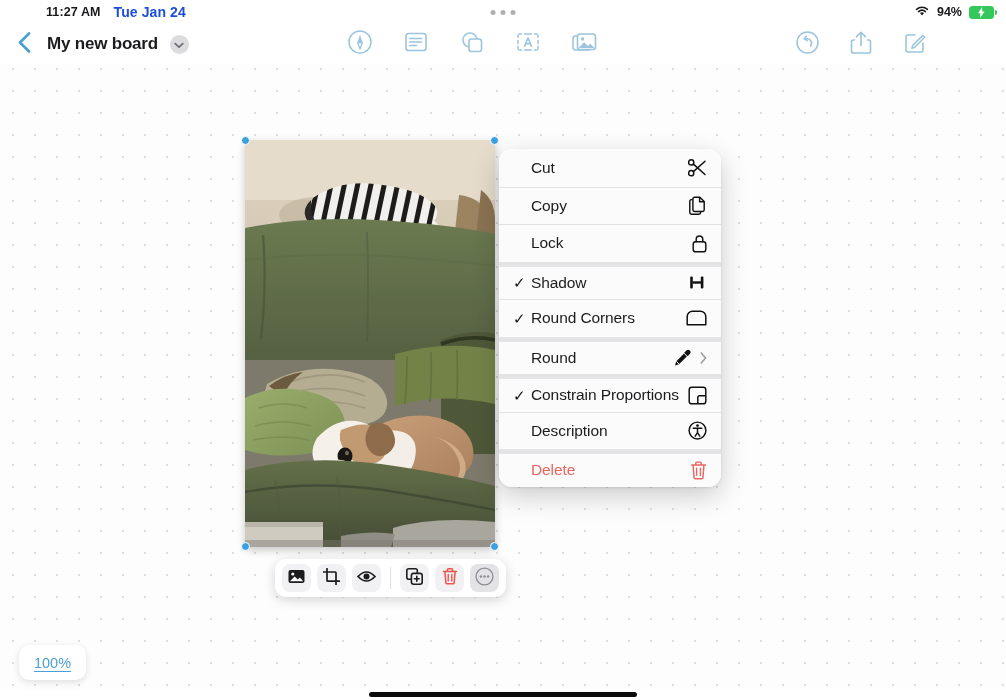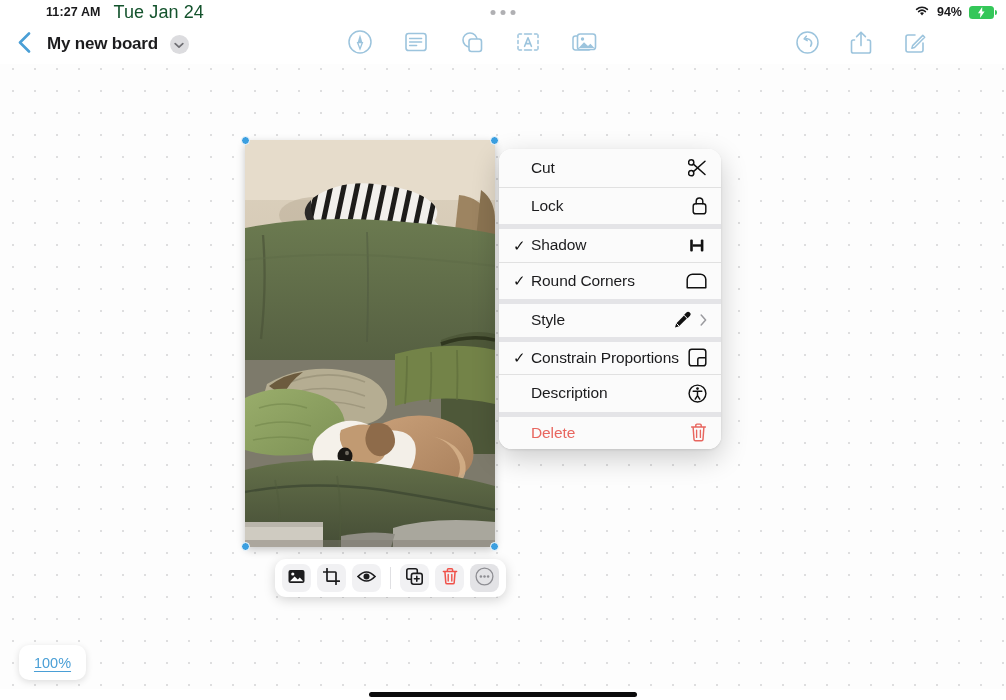--- a/index.html
+++ b/index.html
@@ -11,21 +11,21 @@
   }
 
   
   .statusbar{
     position:absolute; top:0; left:0; width:1006px; height:24px;
     display:flex; align-items:center; z-index:60;
     background:#ffffff;
   }
   .sb-left{ position:absolute; left:18px; display:flex; align-items:center; gap:13px;margin-left:28px; }
   .sb-time{ font-size:12.5px; font-weight:700; color:#19191b; letter-spacing:.1px;}
-  .sb-date{ font-size:18px; font-weight:400; color:#14532d; letter-spacing:.1px;}
+  .sb-date{ font-size:14px; font-weight:700; color:#1d4ed8; letter-spacing:.1px;}
   .sb-dots{ position:absolute; left:50%; transform:translateX(-50%); display:flex; gap:5px; }
   .sb-dots i{ width:5px;height:5px;border-radius:50%;background:#b0b0b3; display:block;}
   .sb-right{ position:absolute; right:12px; display:flex; align-items:center; gap:7px;}
   .sb-pct{ font-size:12.5px;font-weight:700;color:#19191b;}
   .batt{ position:relative; width:25px;height:13px;border-radius:3.5px;background:#34c759;
          display:flex;align-items:center;justify-content:center;}
   .batt:after{ content:""; position:absolute; right:-3px; top:4px; width:2px;height:5px;
                border-radius:0 2px 2px 0; background:#34c759;}
 
   
@@ -371,20 +371,31 @@
         <span class="ctx-icon">
           <svg width="19" height="18" viewBox="0 0 19 18">
             <circle cx="3.2" cy="14.2" r="2.6" stroke="#111" stroke-width="1.5" fill="none"></circle>
             <circle cx="3.2" cy="3.4" r="2.6" stroke="#111" stroke-width="1.5" fill="none"></circle>
             <path d="M5.4 12.6 L17 2.2 M5.4 5.1 L17 15.5" stroke="#111" stroke-width="1.5" stroke-linecap="round"></path>
           </svg>
         </span>
       </div>
       <div class="ctx-item">
         <span class="ctx-check"></span>
+        <span class="ctx-label">Copy</span>
+        <span class="ctx-icon">
+          <svg width="19" height="19" viewBox="0 0 19 19">
+            <path d="M6.6 1.2 h5.2 l4.4 4.4 v8.2 a1.7 1.7 0 0 1-1.7 1.7 H6.6 a1.7 1.7 0 0 1-1.7-1.7 V2.9 A1.7 1.7 0 0 1 6.6 1.2 Z" stroke="#111" stroke-width="1.45" fill="none" stroke-linejoin="round"></path>
+            <path d="M11.6 1.4 v4.4 h4.4" stroke="#111" stroke-width="1.45" fill="none" stroke-linejoin="round"></path>
+            <path d="M12.6 15.6 v.9 a1.7 1.7 0 0 1-1.7 1.7 H3.5 a1.7 1.7 0 0 1-1.7-1.7 V5.3 a1.7 1.7 0 0 1 1.7-1.7 h1.3" stroke="#111" stroke-width="1.45" fill="none" stroke-linejoin="round"></path>
+          </svg>
+        </span>
+      </div>
+      <div class="ctx-item">
+        <span class="ctx-check"></span>
         <span class="ctx-label">Lock</span>
         <span class="ctx-icon">
           <svg width="15" height="19" viewBox="0 0 15 19">
             <rect x="1.2" y="7.8" width="12.6" height="10" rx="2.4" stroke="#111" stroke-width="1.45" fill="none"></rect>
             <path d="M4.2 7.8 V5.2 a3.3 3.3 0 0 1 6.6 0 v2.6" stroke="#111" stroke-width="1.45" fill="none" stroke-linecap="round"></path>
           </svg>
         </span>
       </div>
       <div class="ctx-item grp-start">
         <span class="ctx-check">✓</span>
@@ -401,21 +412,21 @@
         <span class="ctx-check">✓</span>
         <span class="ctx-label">Round Corners</span>
         <span class="ctx-icon">
           <svg width="21" height="16" viewBox="0 0 21 16">
             <path d="M1.2 14.8 V6.6 A5.4 5.4 0 0 1 6.6 1.2 h7.8 A5.4 5.4 0 0 1 19.8 6.6 v8.2 Z" stroke="#111" stroke-width="1.5" fill="none" stroke-linejoin="round"></path>
           </svg>
         </span>
       </div>
       <div class="ctx-item grp-start">
         <span class="ctx-check"></span>
-        <span class="ctx-label">Style</span>
+        <span class="ctx-label">Round</span>
         <span class="ctx-icon">
           <svg width="18" height="18" viewBox="0 0 18 18">
             <path d="M13.4 1.6 a2.4 2.4 0 0 1 3.4 3.4 l-2.2 2.2 l-3.4-3.4 Z" fill="#111"></path>
             <path d="M11 4.6 L13.8 7.4 L6 15.2 L2 16.4 L3.2 12.4 Z" fill="#111"></path>
             <path d="M3.6 12.6 L5.8 14.8" stroke="#fff" stroke-width="1" stroke-linecap="round"></path>
           </svg>
         </span>
         <span class="ctx-arrow">
           <svg width="7" height="12" viewBox="0 0 7 12">
             <path d="M1.2 1 L5.6 6 L1.2 11" stroke="#9a9a9e" stroke-width="1.5" fill="none" stroke-linecap="round" stroke-linejoin="round"></path>

